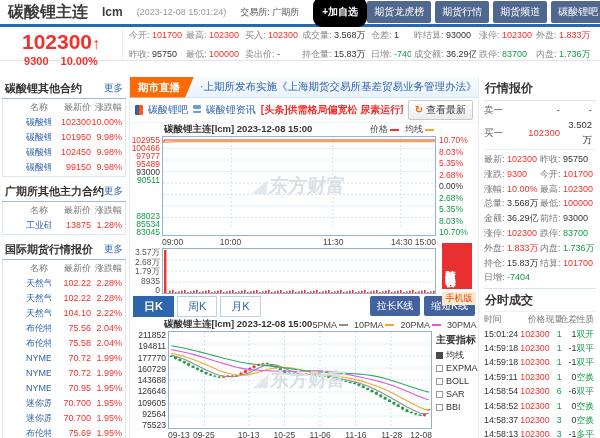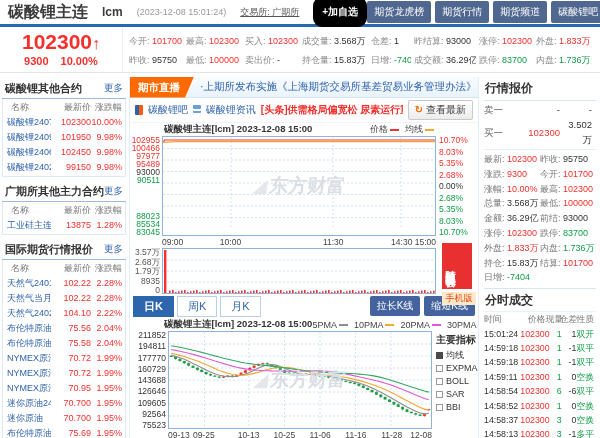--- a/index.html
+++ b/index.html
@@ -6,27 +6,27 @@
   html,body{background:#fff;}
   .page{position:relative;width:600px;height:438px;overflow:hidden;background:#fff;font-size:10px;color:#333;}
   .red{color:#f5302c;}.green{color:#0f9d46;}.dark{color:#333;}
 
   
   .header{height:27px;display:flex;align-items:center;justify-content:space-between;padding:0 6px 0 8px;border-bottom:3px solid #2668b2;background:#fff;}
   .h-left{display:flex;align-items:center;gap:14px;white-space:nowrap;}
   .h-title{font-size:16px;font-weight:bold;color:#3c3c3c;}
   .h-code{font-size:12px;font-weight:bold;color:#3c3c3c;}
   .h-time{font-size:9px;color:#999;}
-  .h-exch{font-size:9px;color:#555;text-decoration:underline;}
+  .h-exch{font-size:9px;color:#555;}
   .fav-btn{background:#000000;color:#fff;border:none;border-radius:9px;font-size:10px;font-weight:bold;padding:8px 9px;cursor:pointer;}
   .h-right{display:flex;gap:4px;}
   .nav-btn{background:#50678f;color:#fff;border:none;border-radius:2px;font-size:10px;padding:4px 7px;cursor:pointer;white-space:nowrap;}
 
   
-  .pricebar{height:46px;display:flex;align-items:center;border-bottom:1px solid #e4e4e4;}
+  .pricebar{height:34px;display:flex;align-items:center;border-bottom:1px solid #e4e4e4;}
   .bigprice{width:132px;text-align:center;border-right:1px solid #eee;height:100%;padding-top:3px;}
   .bp{font-size:21px;font-weight:bold;color:#f5302c;line-height:23px;}
   .bp .arr{font-size:16px;}
   .chg{font-size:11px;font-weight:bold;color:#f5302c;display:flex;justify-content:center;gap:12px;}
   .stats{flex:1;padding:3px 4px 0 6px;}
   .srow{display:grid;grid-template-columns:54px 56px 54px 66px 40px 62px 54px 60px;column-gap:3px;line-height:19px;white-space:nowrap;overflow:hidden;}
   .scell{font-size:9px;overflow:hidden;}
   .scell .lbl{color:#888;}
 
   
@@ -34,21 +34,21 @@
   .sidebar{width:130px;border-right:1px solid #e3edf7;padding:2px 3px 0 2px;overflow:hidden;}
   .main{width:348px;position:relative;overflow:hidden;}
   .rightpanel{flex:1;border-left:1px solid #e3edf7;padding:1px 4px 0 5px;overflow:hidden;}
 
   
   .section{margin-bottom:5px;}
   .sec-head{display:flex;justify-content:space-between;align-items:center;padding:2px 3px;border-bottom:1px solid #9dbcdc;}
   .sec-title{font-size:11px;font-weight:bold;color:#333;}
   .more-link{font-size:9.5px;color:#2f62ad;cursor:pointer;}
   .side-table{border:1px solid #dce9f6;border-top:none;padding:1px 2px;}
-  .side-hdr,.side-row{display:flex;align-items:center;line-height:15px;font-size:9px;}
+  .side-hdr,.side-row{display:flex;align-items:center;line-height:15px;font-size:9px;margin-left:19px;}
   .side-hdr{color:#777;}
   .side-hdr span:nth-child(1),.side-row .nm{flex:1;text-align:left;padding-left:6px;white-space:nowrap;overflow:hidden;}
   .side-hdr span:nth-child(2){width:40px;text-align:right;}
   .side-hdr span:nth-child(3){width:32px;text-align:right;padding-right:1px;}
   .side-row .nm{color:#2f62ad;cursor:pointer;padding-left:2px;}
   .side-row .pr{width:40px;text-align:right;color:#f5302c;}
   .side-row .pc{width:32px;text-align:right;color:#f5302c;padding-right:1px;}
 
   
   .newsbar{height:21px;background:linear-gradient(#f8fcff,#e9f3fc);border-bottom:1px solid #d4e5f4;display:flex;align-items:center;}

